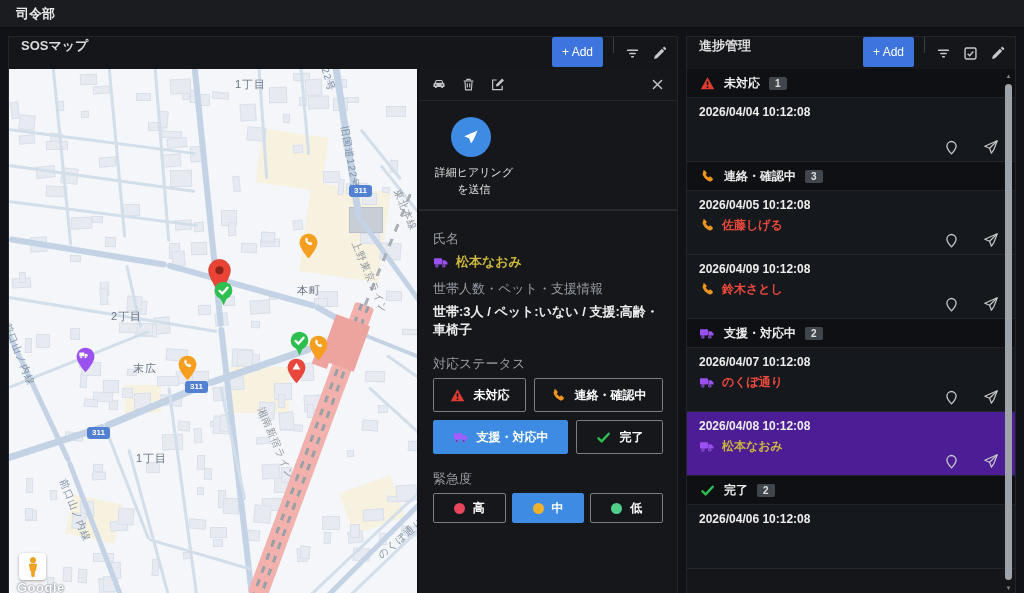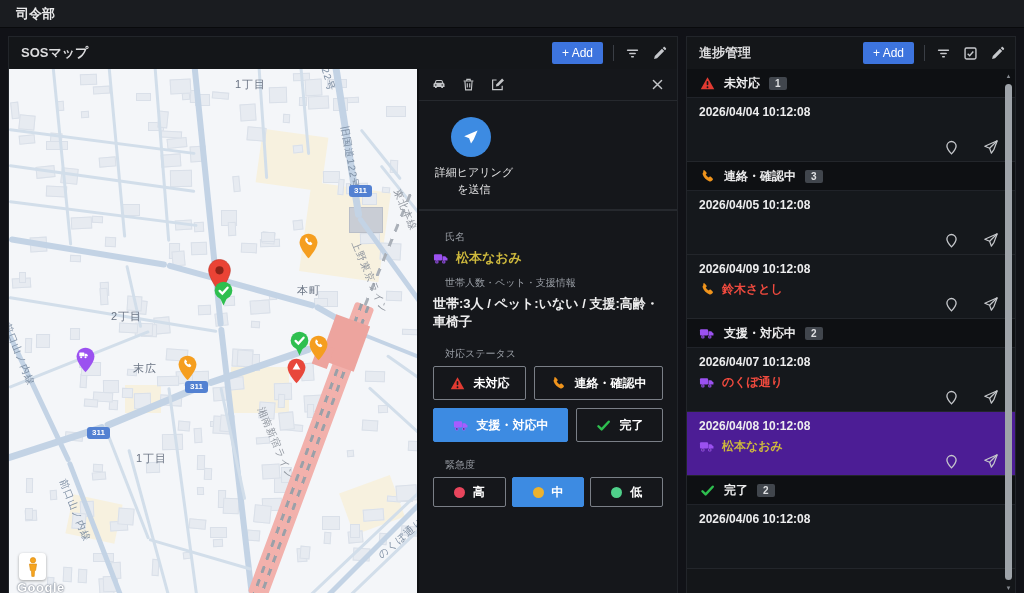--- a/index.html
+++ b/index.html
@@ -5,24 +5,24 @@
   html,body{margin:0;padding:0;width:1024px;height:593px;overflow:hidden;
     background:#111217;font-family:"Liberation Sans","DejaVu Sans",sans-serif;
     -webkit-font-smoothing:antialiased;}
   .topbar{position:absolute;left:0;top:0;width:1024px;height:28px;background:#1a1c20;
     border-bottom:1px solid #090a0c;display:flex;align-items:center;padding:0 16px;box-sizing:border-box;}
   .topbar-title{font-size:13px;font-weight:700;color:#eaeaeb;}
   .panel{position:absolute;top:36px;background:#141619;border:1px solid #22252a;
     display:flex;flex-direction:column;box-sizing:border-box;}
   .map-panel{left:8px;width:670px;height:561px;}
   .progress-panel{left:686px;width:330px;height:561px;}
-  .panel-header{height:32px;flex:0 0 32px;display:flex;align-items:center;padding:0 10px 0 12px;}
+  .panel-header{height:32px;flex:0 0 32px;display:flex;padding:0 10px 0 12px;}
   .panel-title{font-size:13px;font-weight:600;color:#dcdcde;flex:1;}
   .btn-add{background:#3d74de;color:#fff;border:none;border-radius:2px;font-size:12px;font-weight:500;
-    height:22px;padding:0 10px;display:flex;align-items:center;cursor:pointer;font-family:inherit;}
+    height:30px;padding:0 10px;display:flex;align-items:center;cursor:pointer;font-family:inherit;}
   .header-icons{display:flex;align-items:center;gap:11px;margin-left:10px;}
   .vsep{width:1px;height:16px;background:#3a3e45;margin-left:10px;}
   .icon16{width:16px;height:16px;display:inline-flex;align-items:center;justify-content:center;}
   .panel-body{flex:1;display:flex;min-height:0;}
   
   .map{position:relative;width:408px;flex:0 0 408px;overflow:hidden;background:#f4f6f9;}
   .bldg{position:absolute;background:#e7ebf1;border:1px solid #dae0e9;box-sizing:border-box;}
   .area-patch{position:absolute;background:#f7f1df;}
   .road{position:absolute;border-radius:3px;}
   .m-label{position:absolute;white-space:nowrap;}
@@ -39,21 +39,21 @@
   
   .detail{flex:1;background:#15171b;border-left:2px solid #0e1013;display:flex;flex-direction:column;overflow:hidden;}
   .detail-toolbar{height:31px;flex:0 0 31px;display:flex;align-items:center;gap:13px;
     padding:0 12px;border-bottom:1px solid #26292e;}
   .close-x{margin-left:auto;color:#d4d5d7;font-size:14px;font-weight:700;cursor:pointer;line-height:1;}
   .detail-send{padding:16px 14px 12px;border-bottom:2px solid #26292e;}
   .send-fab{width:40px;height:40px;border-radius:50%;background:#3d8be2;border:none;cursor:pointer;
     display:flex;align-items:center;justify-content:center;margin-left:18px;}
   .send-label{width:82px;margin-top:7px;text-align:center;font-size:11px;line-height:1.5;color:#e3e3e4;}
   .detail-fields{padding:10px 14px;}
-  .f-label{font-size:10px;color:#989da4;margin:9px 12px 5px;}
+  .f-label{font-size:13px;color:#989da4;margin:9px 0 5px;}
   .name-row{display:flex;align-items:center;gap:7px;margin-bottom:4px;}
   .name-val{font-size:13px;font-weight:700;color:#cdb83d;}
   .f-value{font-size:13px;font-weight:600;color:#ededee;margin-bottom:4px;}
   .gap-top{margin-top:16px;}
   .status-row{display:flex;gap:8px;margin-bottom:8px;}
   .status-btn{flex:1 1 auto;height:34px;background:transparent;border:1px solid #7a7f87;border-radius:2px;
     color:#fff;font-size:12px;font-weight:700;display:flex;align-items:center;justify-content:center;
     gap:8px;cursor:pointer;padding:0 10px;font-family:inherit;}
   .status-btn.selected{background:#3d8be2;border-color:#3d8be2;}
   .urgency-row{display:flex;gap:6px;margin-top:2px;}
@@ -606,20 +606,28 @@
         <span class="icon16">
           <svg width="15" height="15" viewBox="0 0 16 16">
             <path d="M3.5 1.7c.4-.4 1.1-.4 1.5 0l1.9 1.9c.4.4.4 1.1 0 1.5l-.8.8c.7 1.4 1.8 2.5 3.2 3.2l.8-.8c.4-.4 1.1-.4 1.5 0l1.9 1.9c.4.4.4 1.1 0 1.5l-.9.9c-.6.6-1.5.9-2.4.6C7 12.1 3.9 9 2.9 5.9c-.3-.9 0-1.8.6-2.4z" fill="#f0941c"></path>
           </svg>
         </span>
         <span class="group-label">連絡・確認中</span>
         <span class="badge">3</span>
       </div>
       <div class="item">
         <div class="item-date">2026/04/05 10:12:08</div>
+        <div class="item-name-row">
+          <span class="icon16">
+            <svg width="15" height="15" viewBox="0 0 16 16">
+              <path d="M3.5 1.7c.4-.4 1.1-.4 1.5 0l1.9 1.9c.4.4.4 1.1 0 1.5l-.8.8c.7 1.4 1.8 2.5 3.2 3.2l.8-.8c.4-.4 1.1-.4 1.5 0l1.9 1.9c.4.4.4 1.1 0 1.5l-.9.9c-.6.6-1.5.9-2.4.6C7 12.1 3.9 9 2.9 5.9c-.3-.9 0-1.8.6-2.4z" fill="#f0941c"></path>
+            </svg>
+          </span>
+          <span class="item-name" style="color: rgb(240, 74, 62);">佐藤しげる</span>
+        </div>
         <div class="item-icons">
           <span class="icon16">
             <svg width="15" height="15" viewBox="0 0 16 16">
               <path d="M8 1.6c-2.7 0-4.9 2.2-4.9 4.9C3.1 10 8 14.8 8 14.8s4.9-4.8 4.9-8.3c0-2.7-2.2-4.9-4.9-4.9z" fill="none" stroke="#c6c8cc" stroke-width="1.4"></path>
             </svg>
           </span>
           <span class="icon16">
             <svg width="16" height="16" viewBox="0 0 16 16">
               <g fill="none" stroke="#c6c8cc" stroke-width="1.2" stroke-linejoin="round">
                 <path d="M14.2 1.8L1.8 7.3l4.8 1.9 1.8 5 2.6-3.9z"></path>

